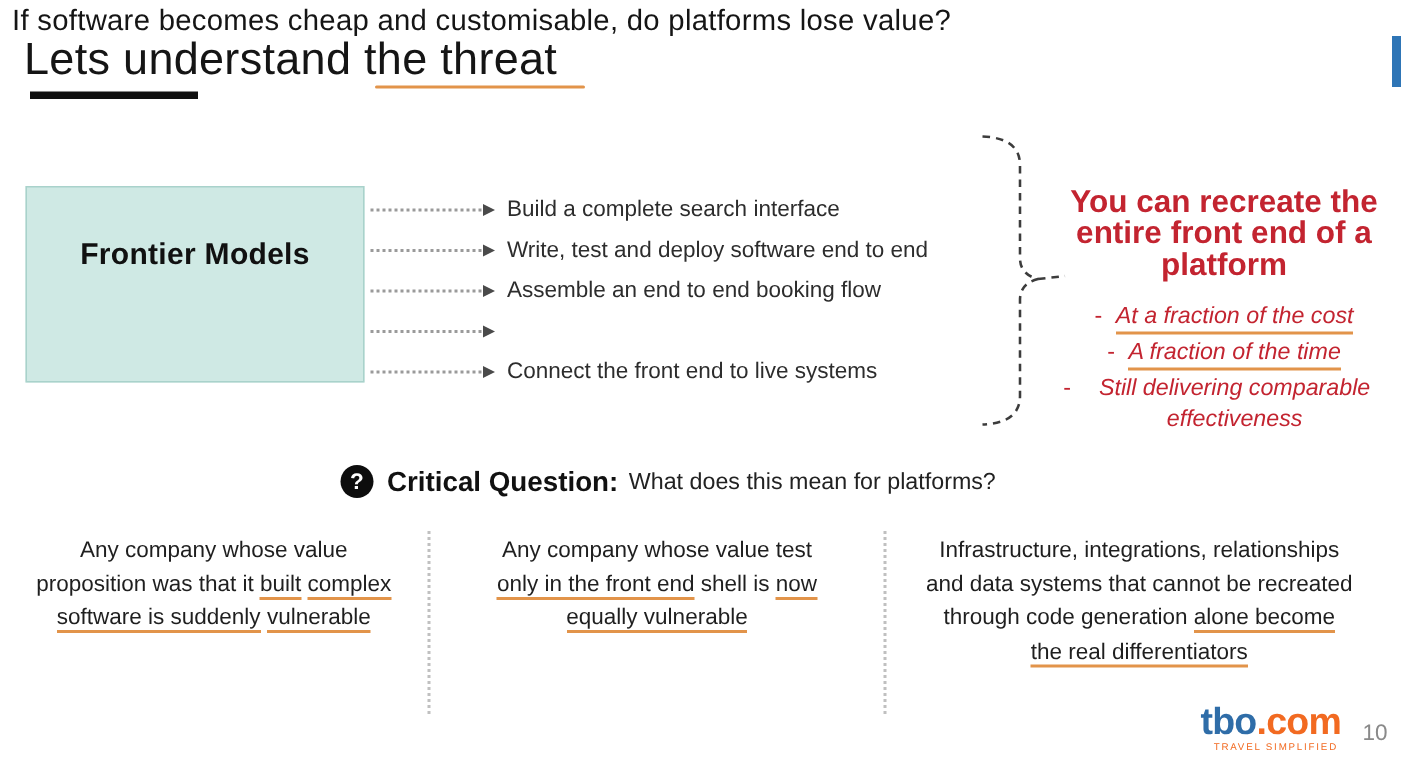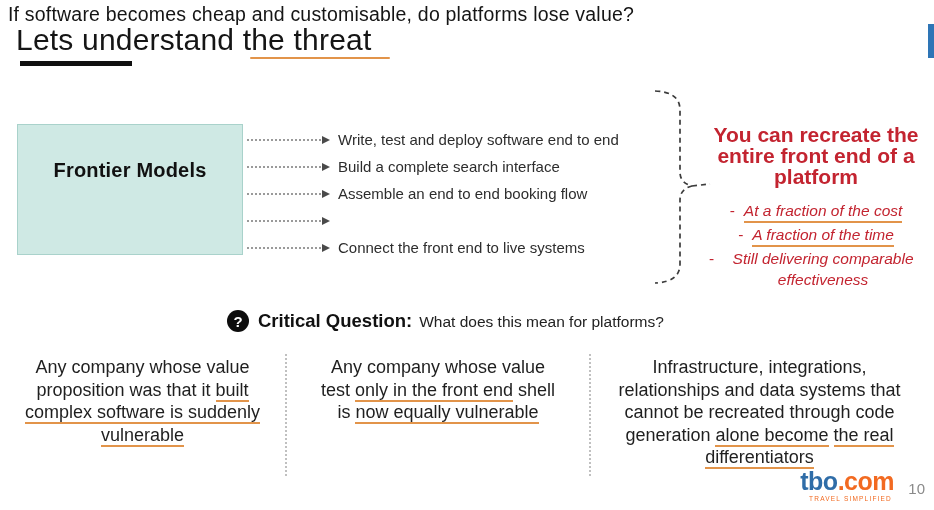--- a/index.html
+++ b/index.html
@@ -43,21 +43,21 @@
   .u{border-bottom:2.5px solid var(--orange);}
 
   
   .critical{position:absolute;left:227px;top:310px;display:flex;align-items:center;}
   .q-icon{width:22px;height:22px;border-radius:50%;background:#0d0d0d;color:#fff;font-weight:bold;font-size:15px;display:flex;align-items:center;justify-content:center;flex:0 0 auto;}
   .q-label{margin-left:9px;font-weight:bold;font-size:18.5px;color:#111;white-space:nowrap;}
   .q-text{margin-left:7px;font-size:15.5px;color:#222;white-space:nowrap;padding-top:2px;text-align:right;}
 
   
   .columns{position:absolute;left:0;top:356px;width:934px;display:flex;align-items:flex-start;}
-  .col{font-size:18px;line-height:22.5px;color:var(--text-dark);text-align:center;}
+  .col{font-size:15px;line-height:22.5px;color:var(--text-dark);text-align:center;}
   .col-1{width:285px;padding:0 16px;}
   .col-2{width:302px;padding:0 32px;}
   .col-3{width:337px;padding:0 26px;padding-top:0;}
   .divider{width:0;border-left:2px dotted var(--divider-gray);height:122px;margin-top:-2px;}
   .col .u{padding-bottom:0;}
 
   
   .footer-logo{position:absolute;right:40px;bottom:8px;text-align:right;line-height:1;}
   .logo-line{font-size:25px;font-weight:bold;letter-spacing:-.5px;}
   .logo-primary{color:var(--logo-blue);}
@@ -78,27 +78,27 @@
 
   <div class="frontier-box">
     <span class="label">Frontier Models</span>
   </div>
 
   <div class="cap-list">
 
       <div class="cap-row">
         <div class="dotline"></div>
         <div class="arrowhead"></div>
-        <span class="cap-label">Write, test and deploy software end to end</span>
+        <span class="cap-label">Build a complete search interface</span>
       </div>
 
       <div class="cap-row">
         <div class="dotline"></div>
         <div class="arrowhead"></div>
-        <span class="cap-label">Build a complete search interface</span>
+        <span class="cap-label">Write, test and deploy software end to end</span>
       </div>
 
       <div class="cap-row">
         <div class="dotline"></div>
         <div class="arrowhead"></div>
         <span class="cap-label">Assemble an end to end booking flow</span>
       </div>
 
       <div class="cap-row">
         <div class="dotline"></div>

